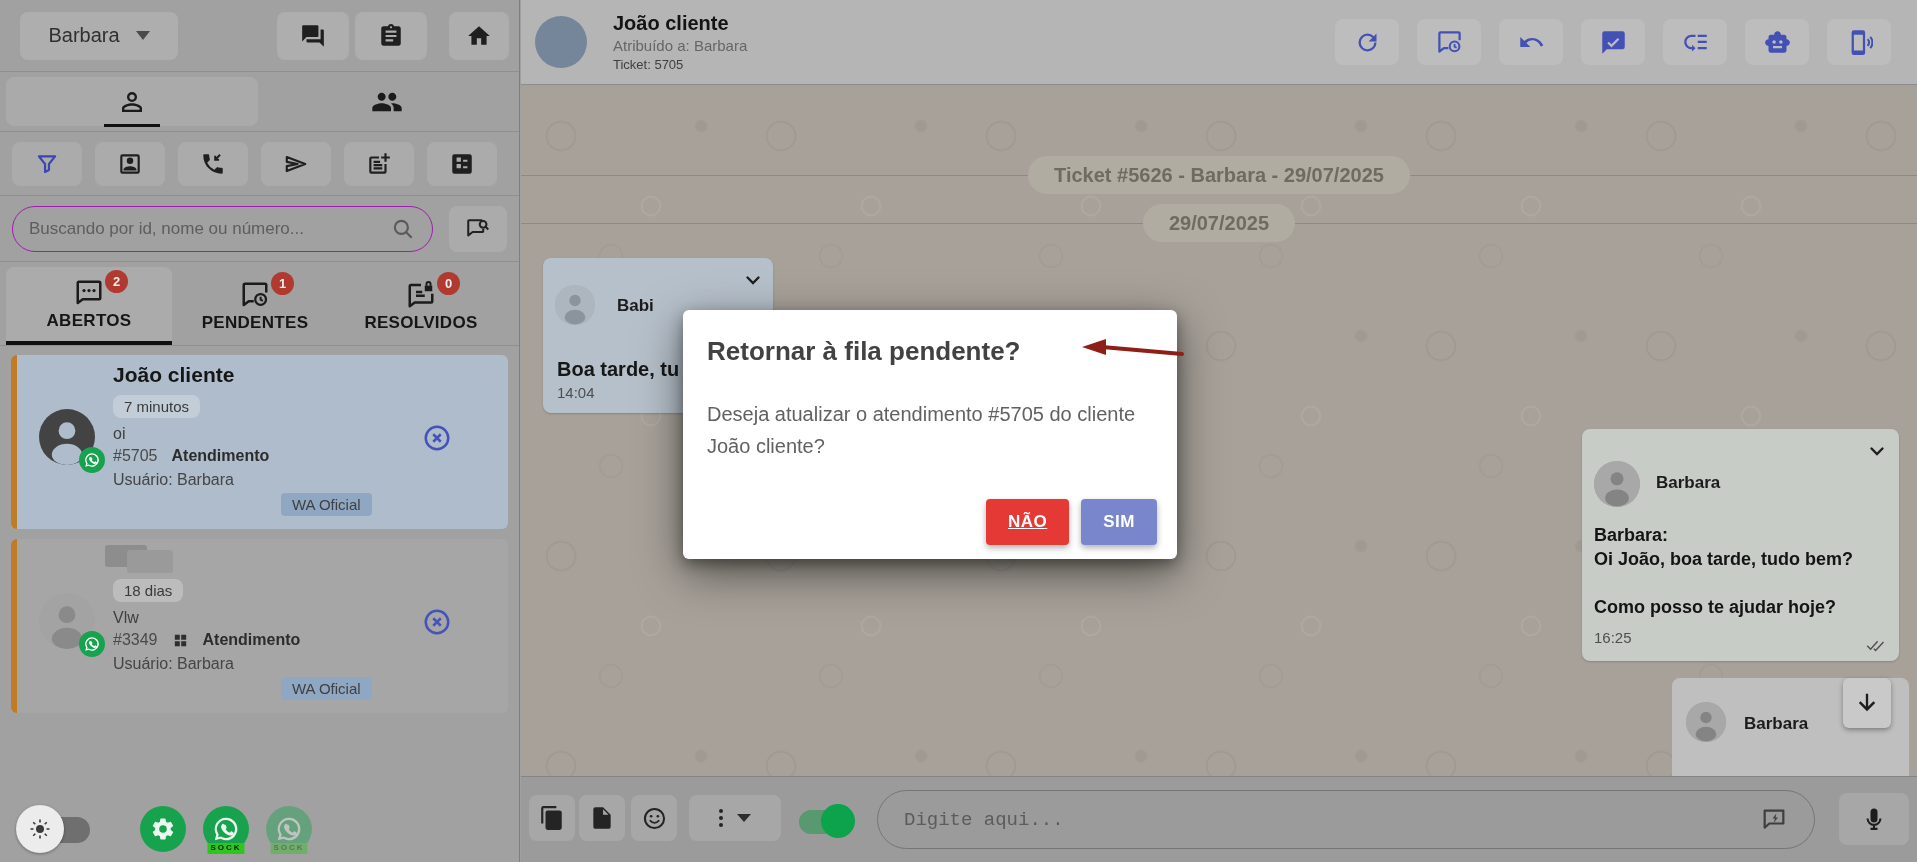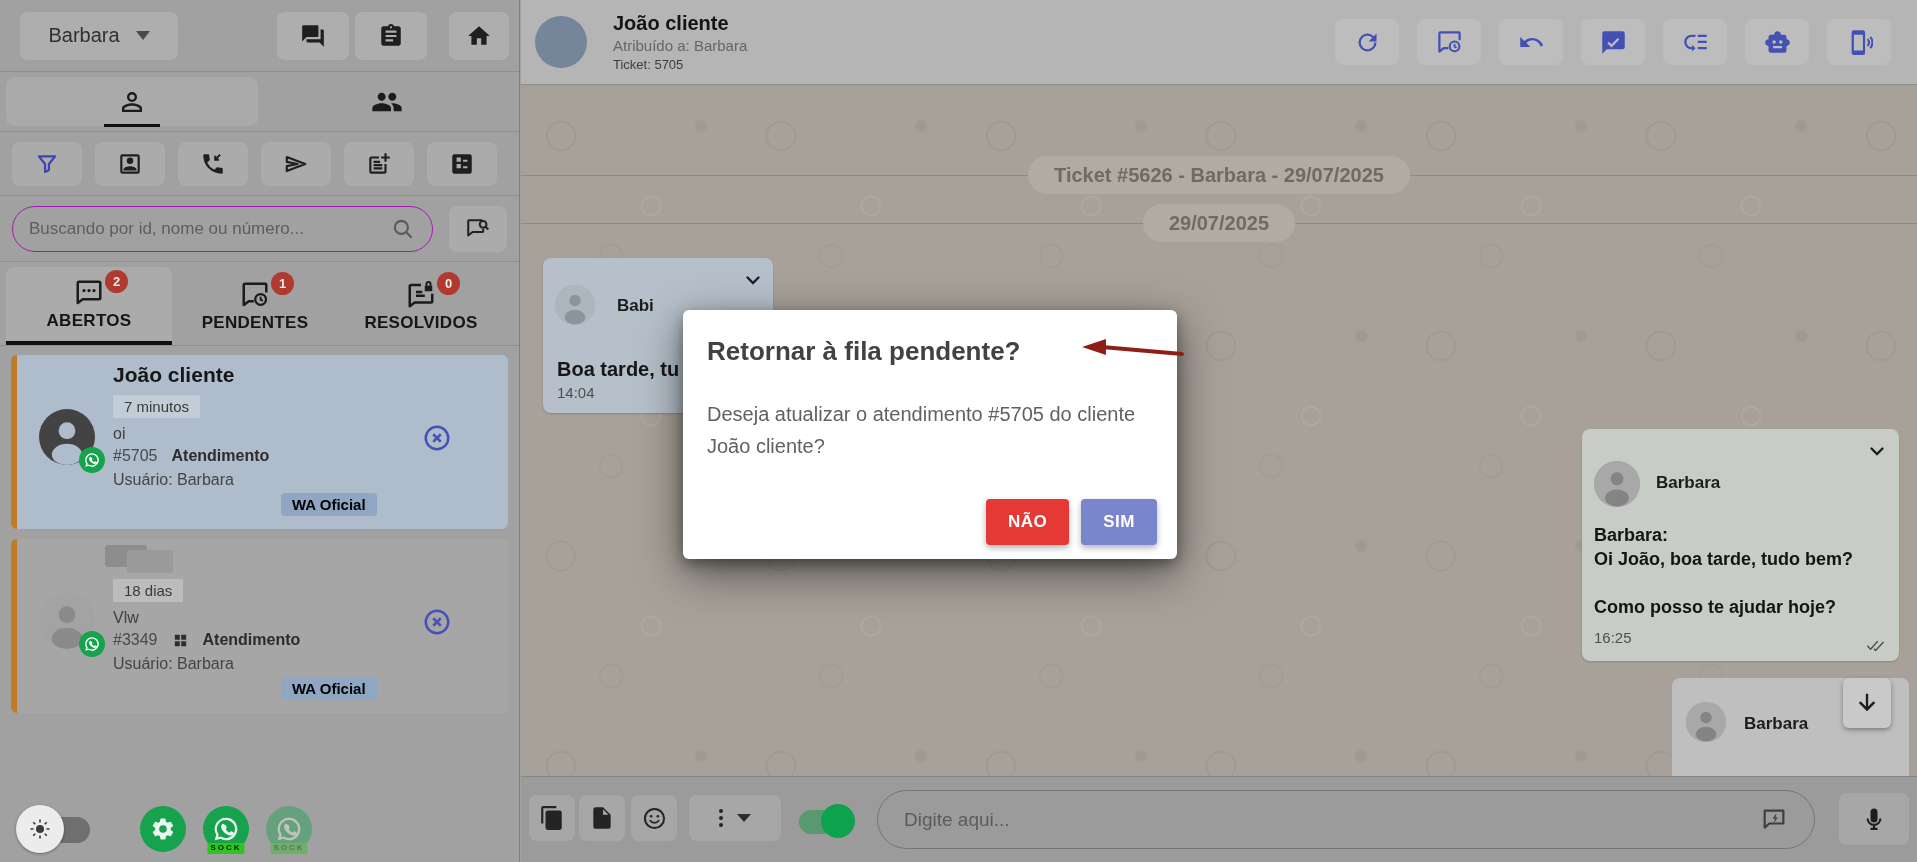--- a/index.html
+++ b/index.html
@@ -44,26 +44,26 @@
   .ticket-list { padding:9px 11px; display:flex; flex-direction:column; gap:10px; }
   .ticket { position:relative; height:174px; border-radius:6px; background:#a6a6a6; border-left:6px solid #c07b27; cursor:pointer; }
   .ticket.selected { background:#aebccb; }
   .t-avatar { position:absolute; left:22px; top:54px; width:56px; height:56px; border-radius:50%; overflow:hidden; }
   .t-wa-badge { position:absolute; left:62px; top:92px; width:26px; height:26px; border-radius:50%; background:#17a24d; display:flex; align-items:center; justify-content:center; }
   .t-name { position:absolute; left:96px; top:8px; font-size:21px; font-weight:bold; color:#161616; }
   .t-blur { position:absolute; left:88px; top:4px; width:90px; height:30px; }
   .t-blur i { position:absolute; border-radius:3px; }
   .t-blur .b1 { left:0; top:2px; width:42px; height:22px; background:#8d8d8d; }
   .t-blur .b2 { left:22px; top:7px; width:46px; height:23px; background:#9a9a9a; }
-  .t-age { position:absolute; left:96px; top:40px; background:rgba(255,255,255,.25); color:#3a3a3a; font-size:15px; padding:3px 11px; border-radius:0; }
+  .t-age { position:absolute; left:96px; top:40px; background:rgba(255,255,255,.25); color:#3a3a3a; font-size:15px; padding:3px 11px; border-radius:8px; }
   .t-preview { position:absolute; left:96px; top:70px; font-size:16px; color:#3f3f3f; }
   .t-numrow { position:absolute; left:96px; top:92px; font-size:16px; color:#4a4a4a; display:flex; align-items:center; gap:14px; }
   .t-queue { font-weight:bold; color:#2c2c2c; }
   .t-user { position:absolute; left:96px; top:116px; font-size:16px; color:#454545; }
-  .t-channel { position:absolute; left:264px; top:138px; background:#8fa7c3; color:#000000; font-weight:bold; font-size:15px; padding:3px 11px; border-radius:4px; }
+  .t-channel { position:absolute; left:264px; top:138px; background:#8fa7c3; color:#404040; font-weight:normal; font-size:15px; padding:3px 11px; border-radius:4px; }
   .t-close { position:absolute; left:405px; top:68px; width:30px; height:30px; color:#4553b8; background:none; border:none; cursor:pointer; }
 
   .sb-bottom { position:absolute; left:0; bottom:0; width:519px; height:66px; display:flex; align-items:center; padding:0 16px; }
   .theme-toggle { position:relative; width:80px; height:52px; cursor:pointer; }
   .theme-track { position:absolute; left:28px; top:14px; width:46px; height:26px; border-radius:13px; background:#6f6f6f; }
   .theme-knob { position:absolute; left:0; top:2px; width:48px; height:48px; border-radius:50%; background:#ececec; display:flex; align-items:center; justify-content:center; color:#3a3a3a; box-shadow:0 1px 3px rgba(0,0,0,.35); }
   .circle-btn { position:relative; width:46px; height:46px; border-radius:50%; background:#17a24d; border:none; display:flex; align-items:center; justify-content:center; color:#e9f5ec; margin-left:17px; cursor:pointer; }
   .circle-btn.first { margin-left:44px; }
   .circle-btn.faded { opacity:.42; }
   .sock { position:absolute; bottom:-2px; left:50%; transform:translateX(-50%); background:#2fc41f; color:#08230b; font-size:8px; font-weight:bold; letter-spacing:2px; padding:1px 3px; border-radius:1px; line-height:1.1; }
@@ -128,35 +128,35 @@
   .c-btn { position:absolute; top:18px; width:46px; height:46px; background:#a7a7a7; border:none; border-radius:8px;
     display:flex; align-items:center; justify-content:center; color:#242424; cursor:pointer; }
   .c-copy { left:8px; } .c-file { left:58px; } .c-emoji { left:110px; }
   .c-more { left:168px; width:92px; gap:14px; }
   .dots i { display:block; width:4px; height:4px; border-radius:50%; background:#242424; margin:3px 0; }
   .caret-sm { width:0; height:0; border-left:7px solid transparent; border-right:7px solid transparent; border-top:8px solid #2d2d2d; }
   .c-toggle { position:absolute; left:278px; top:30px; width:78px; height:30px; cursor:pointer; }
   .c-track { position:absolute; left:0; top:3px; width:46px; height:24px; border-radius:12px; background:#58996f; }
   .c-knob { position:absolute; left:22px; top:-3px; width:34px; height:34px; border-radius:50%; background:#0da24c; }
   .c-input { position:absolute; left:356px; top:13px; width:938px; height:59px; border:1.5px solid #757575; border-radius:30px; display:flex; align-items:center; padding:0 26px; }
-  .c-input input { flex:1; border:none; background:transparent; outline:none; font-size:19px; color:#3c3c3c; font-family:Liberation Sans, sans-serif; }
+  .c-input input { flex:1; border:none; background:transparent; outline:none; font-size:19px; color:#3c3c3c; font-family:Liberation Mono, monospace; }
   .c-input input::placeholder { color:#5c5c5c; opacity:1; }
   .quickreply-btn { background:none; border:none; color:#3f3f3f; cursor:pointer; }
   .c-mic { position:absolute; left:1318px; top:16px; width:70px; height:52px; background:#a7a7a7; border:none; border-radius:8px;
     display:flex; align-items:center; justify-content:center; color:#1d1d1d; cursor:pointer; }
 
   
   .modal { position:absolute; left:683px; top:310px; width:494px; height:249px; background:#ffffff; border-radius:6px; z-index:50;
     box-shadow:0 14px 45px rgba(0,0,0,.5), 0 5px 14px rgba(0,0,0,.35); }
   .modal-title { position:absolute; left:24px; top:26px; font-size:26px; font-weight:bold; color:#424242; }
   .modal-body { position:absolute; left:24px; top:88px; width:444px; font-size:20px; color:#616161; line-height:1.6; }
   .modal-actions { position:absolute; right:20px; bottom:14px; display:flex; gap:12px; }
   .m-btn { height:46px; padding:0 22px; border:none; border-radius:4px; color:#fff; font-weight:bold; font-size:17px; letter-spacing:.5px;
     font-family:inherit; box-shadow:0 3px 6px rgba(0,0,0,.3); cursor:pointer; }
-  .m-no { background:#e53935; }
+  .m-no { background:#e53935;text-decoration:underline; }
   .m-yes { background:#7986cb; }
 
   .annot-arrow { position:absolute; left:1078px; top:334px; z-index:60; }
 </style>
 </head>
 <body>
 
 <div class="app">
 
   <aside class="sidebar">

